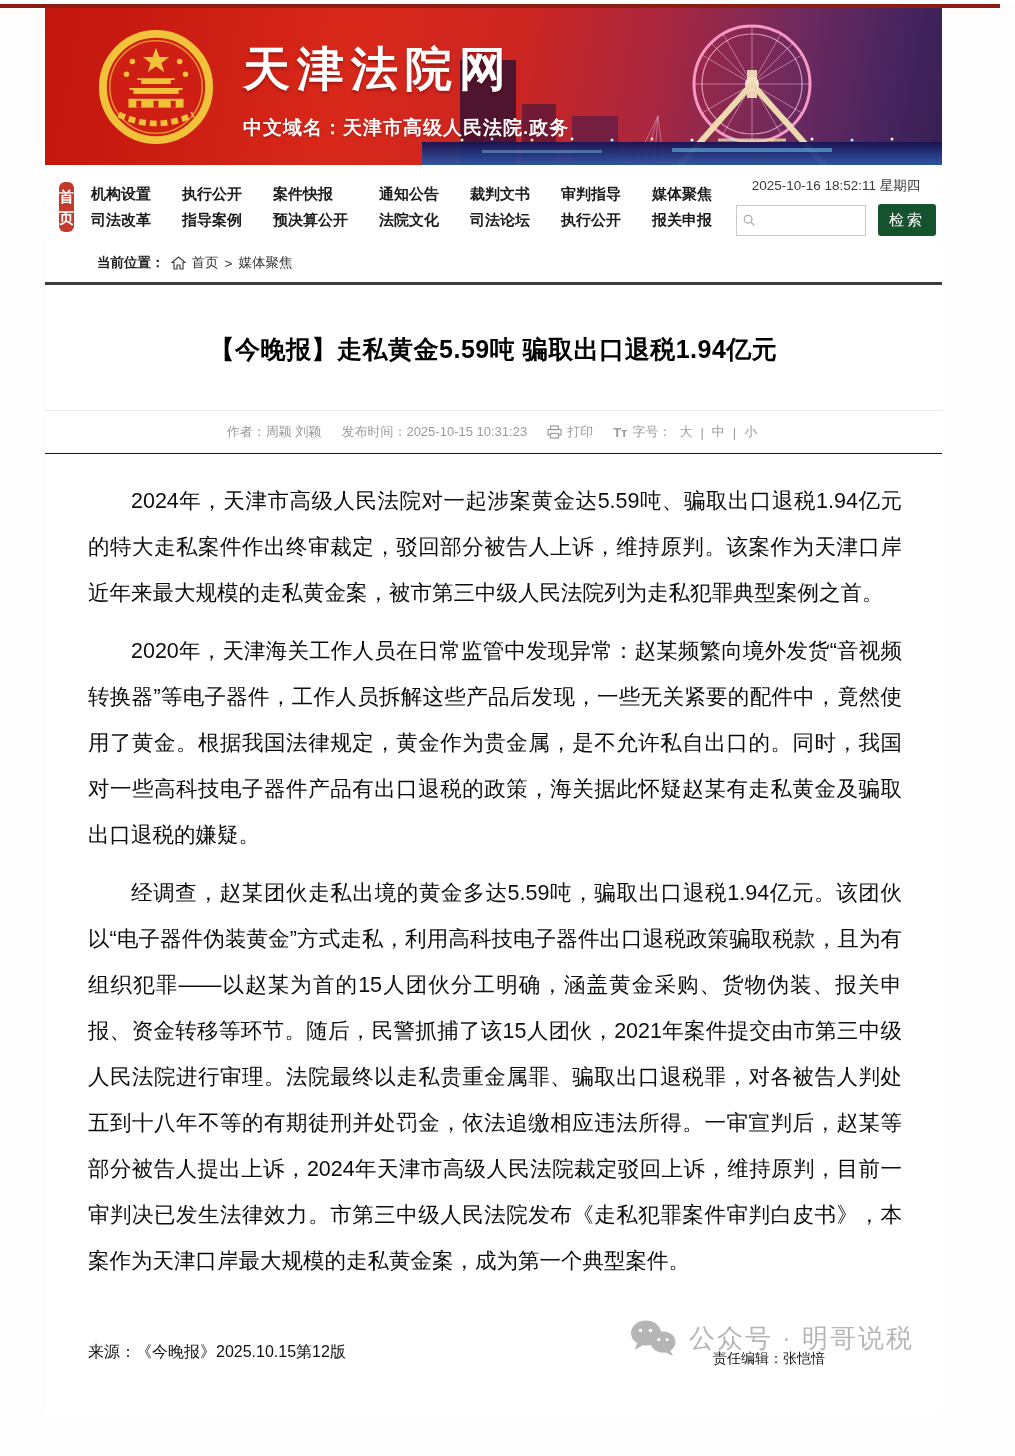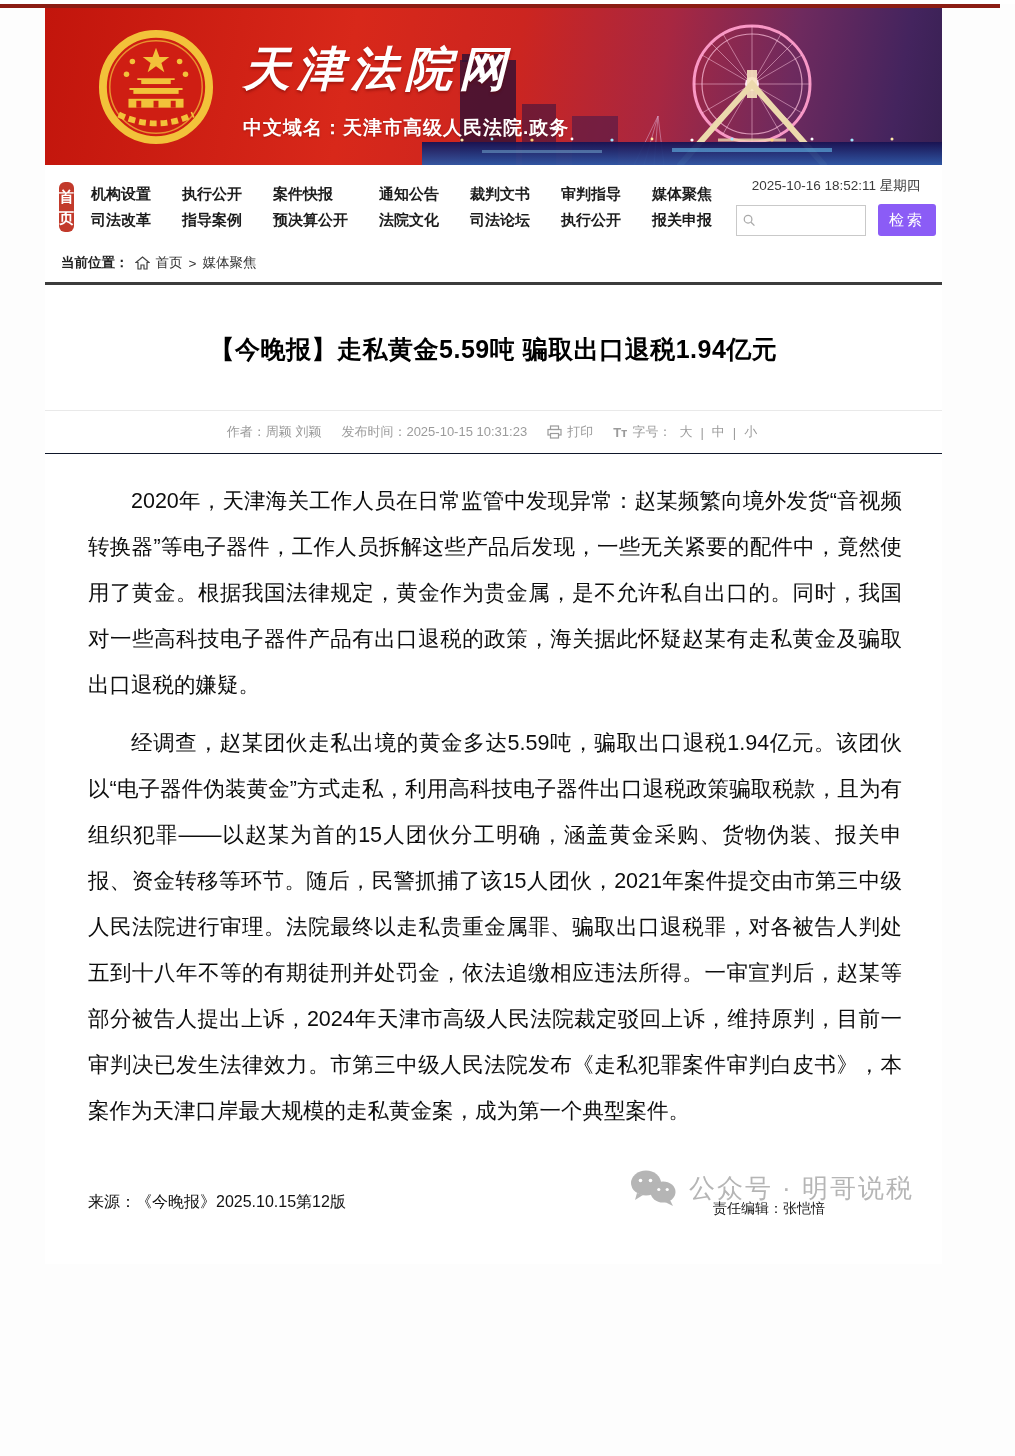--- a/index.html
+++ b/index.html
@@ -8,42 +8,42 @@
   .top-strip { height:4px; background:#ffffff; }
   .top-line { height:4px; background:#8b1d13; width:1000px; }
   .container { width:897px; margin-left:45px; background:#ffffff; }
 
   
   .banner { position:relative; height:157px; overflow:hidden;
             background:linear-gradient(100deg,#c2150c 0%,#d8281a 34%,#cc2520 52%,#a82741 68%,#6e2a5e 82%,#44245e 94%,#372052 100%); }
   .banner-scene { position:absolute; right:0; top:0; }
   .emblem { position:absolute; left:52px; top:18px; }
   .banner-text { position:absolute; left:198px; top:30px; color:#ffffff; }
-  .site-title { font-size:47px; font-weight:900; letter-spacing:7px; text-shadow:0 2px 3px rgba(90,0,0,.45);font-style:italic; }
+  .site-title { font-size:47px; font-weight:900; letter-spacing:7px; text-shadow:0 2px 3px rgba(90,0,0,.45); }
   .site-domain { font-size:19px; font-weight:bold; margin-top:14px; letter-spacing:1px; text-shadow:0 1px 2px rgba(90,0,0,.4); }
 
   
   .nav { display:flex; align-items:center; padding:12px 12px 10px 14px; background:#fff; }
   .home-btn { width:30px; background:#c23a2b; color:#fff; font-weight:bold; font-size:15px;
               line-height:21px; text-align:center; border-radius:6px; padding:4px 0;
               word-break:break-all; cursor:pointer; }
   .nav-cols { display:flex; gap:31px; margin-left:17px; }
   .nav-col { font-size:15px; font-weight:bold; color:#1c1c1c; line-height:26px; cursor:pointer; white-space:nowrap; }
   .nav-sep { width:1px; height:56px; background:#e0e0e0; margin-left:24px; }
   .nav-right { margin-left:auto; width:204px; }
   .datetime { font-size:13.5px; color:#3a3a3a; text-align:center; margin-bottom:9px; white-space:nowrap; }
   .search-row { display:flex; align-items:center; gap:12px; }
   .search-box { display:flex; align-items:center; width:130px; height:31px; border:1px solid #c9c9c9; background:#fff; padding:0 6px; }
   .search-box input { border:none; outline:none; width:100%; font-size:13px; margin-left:5px; }
-  .search-btn { width:58px; height:32px; background:#8b5cf6; color:#fff; border:none; border-radius:3px;
+  .search-btn { width:58px; height:32px; background:#14532d; color:#fff; border:none; border-radius:3px;
                 font-size:15px; letter-spacing:3px; cursor:pointer; font-family:Liberation Sans, sans-serif; }
 
   
   .breadcrumb { display:flex; align-items:center; gap:6px; font-size:13.5px; color:#333; padding:8px 16px 10px 16px; }
-  .breadcrumb .label { font-weight:bold; color:#222; }
+  .breadcrumb .label { font-weight:bold; color:#222;margin-left:36px; }
   .crumb-link { cursor:pointer; }
   .rule { height:3px; background:#3c3c3c; }
 
   
   .article-title { text-align:center; font-size:25px; font-weight:bold; color:#000; margin:48px 40px 44px 40px; letter-spacing:.5px; }
   .meta { display:flex; justify-content:center; align-items:center; gap:20px; color:#9b9b9b; font-size:13px;
           border-top:1px solid #e9e9e9; border-bottom:1px solid #0f172a; padding:12px 0; }
   .meta .item { display:flex; align-items:center; gap:5px; }
   .meta .clickable { cursor:pointer; }
   .size-opt { cursor:pointer; padding:0 3px; }
@@ -231,20 +231,21 @@
       <span>字号：</span>
       <span class="size-opt">大</span>
       <span>|</span>
       <span class="size-opt">中</span>
       <span>|</span>
       <span class="size-opt">小</span>
     </span>
   </div>
 
   <article class="article-body">
+    <p>2024年，天津市高级人民法院对一起涉案黄金达5.59吨、骗取出口退税1.94亿元的特大走私案件作出终审裁定，驳回部分被告人上诉，维持原判。该案作为天津口岸近年来最大规模的走私黄金案，被市第三中级人民法院列为走私犯罪典型案例之首。</p>
     <p>2020年，天津海关工作人员在日常监管中发现异常：赵某频繁向境外发货“音视频转换器”等电子器件，工作人员拆解这些产品后发现，一些无关紧要的配件中，竟然使用了黄金。根据我国法律规定，黄金作为贵金属，是不允许私自出口的。同时，我国对一些高科技电子器件产品有出口退税的政策，海关据此怀疑赵某有走私黄金及骗取出口退税的嫌疑。</p>
     <p>经调查，赵某团伙走私出境的黄金多达5.59吨，骗取出口退税1.94亿元。该团伙以“电子器件伪装黄金”方式走私，利用高科技电子器件出口退税政策骗取税款，且为有组织犯罪——以赵某为首的15人团伙分工明确，涵盖黄金采购、货物伪装、报关申报、资金转移等环节。随后，民警抓捕了该15人团伙，2021年案件提交由市第三中级人民法院进行审理。法院最终以走私贵重金属罪、骗取出口退税罪，对各被告人判处五到十八年不等的有期徒刑并处罚金，依法追缴相应违法所得。一审宣判后，赵某等部分被告人提出上诉，2024年天津市高级人民法院裁定驳回上诉，维持原判，目前一审判决已发生法律效力。市第三中级人民法院发布《走私犯罪案件审判白皮书》，本案作为天津口岸最大规模的走私黄金案，成为第一个典型案件。</p>
   </article>
 
   <div class="footer-row">
     <div class="source">来源：《今晚报》2025.10.15第12版</div>
     <div class="right-footer">
       <div class="watermark">
         <svg width="48" height="40" viewBox="0 0 48 40">
           <ellipse cx="17" cy="15" rx="15" ry="12.5" fill="#b5b5b5"></ellipse>

